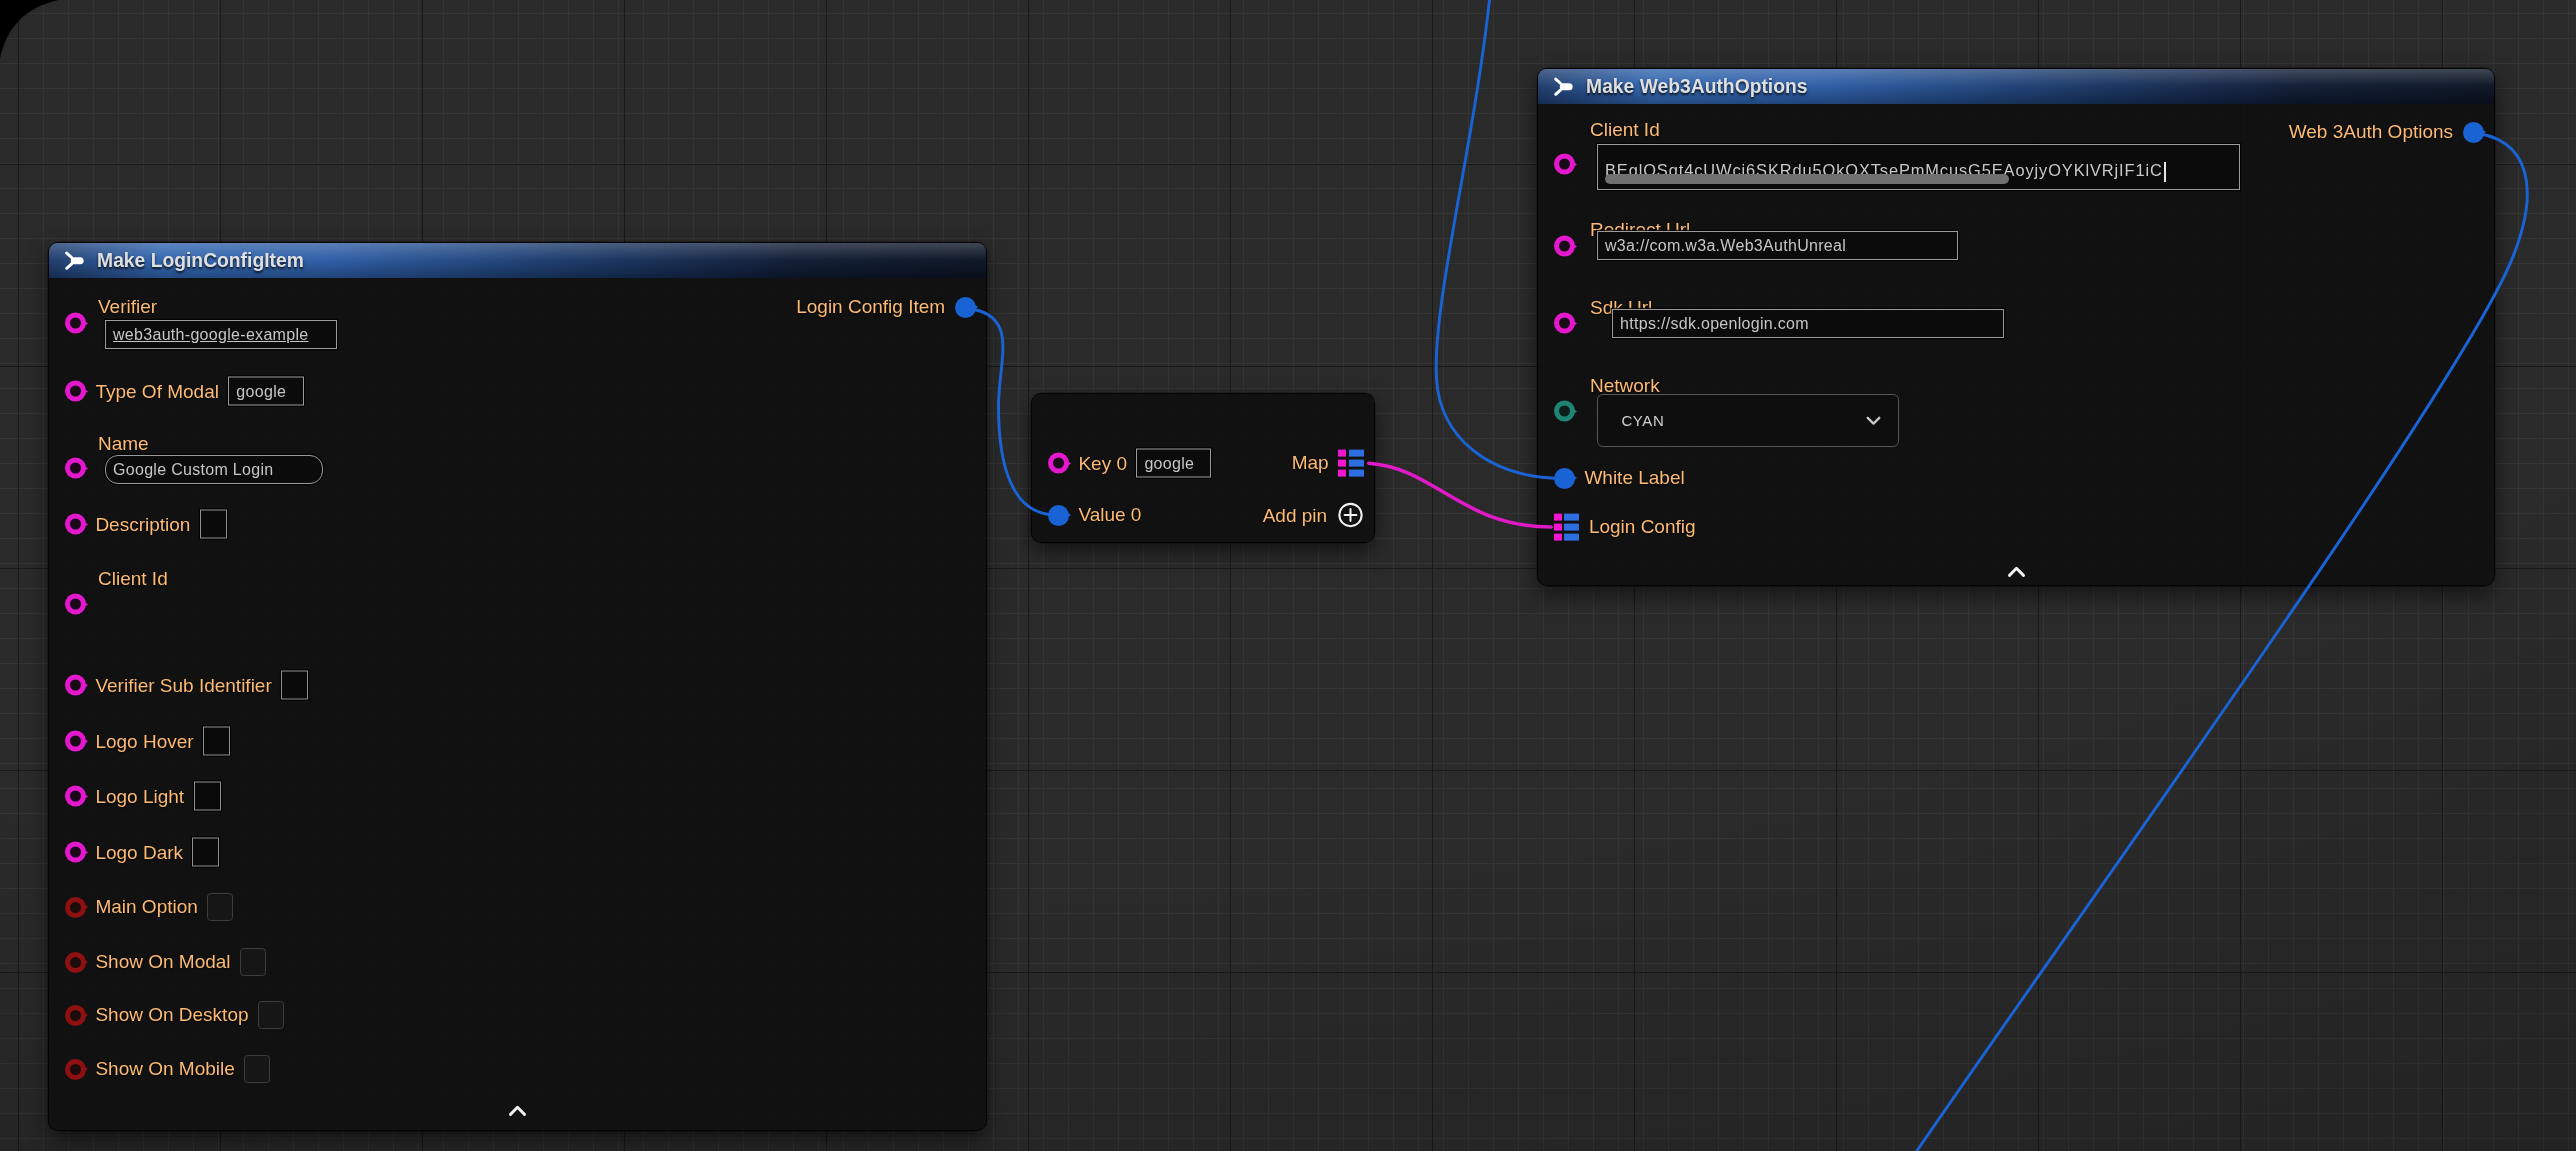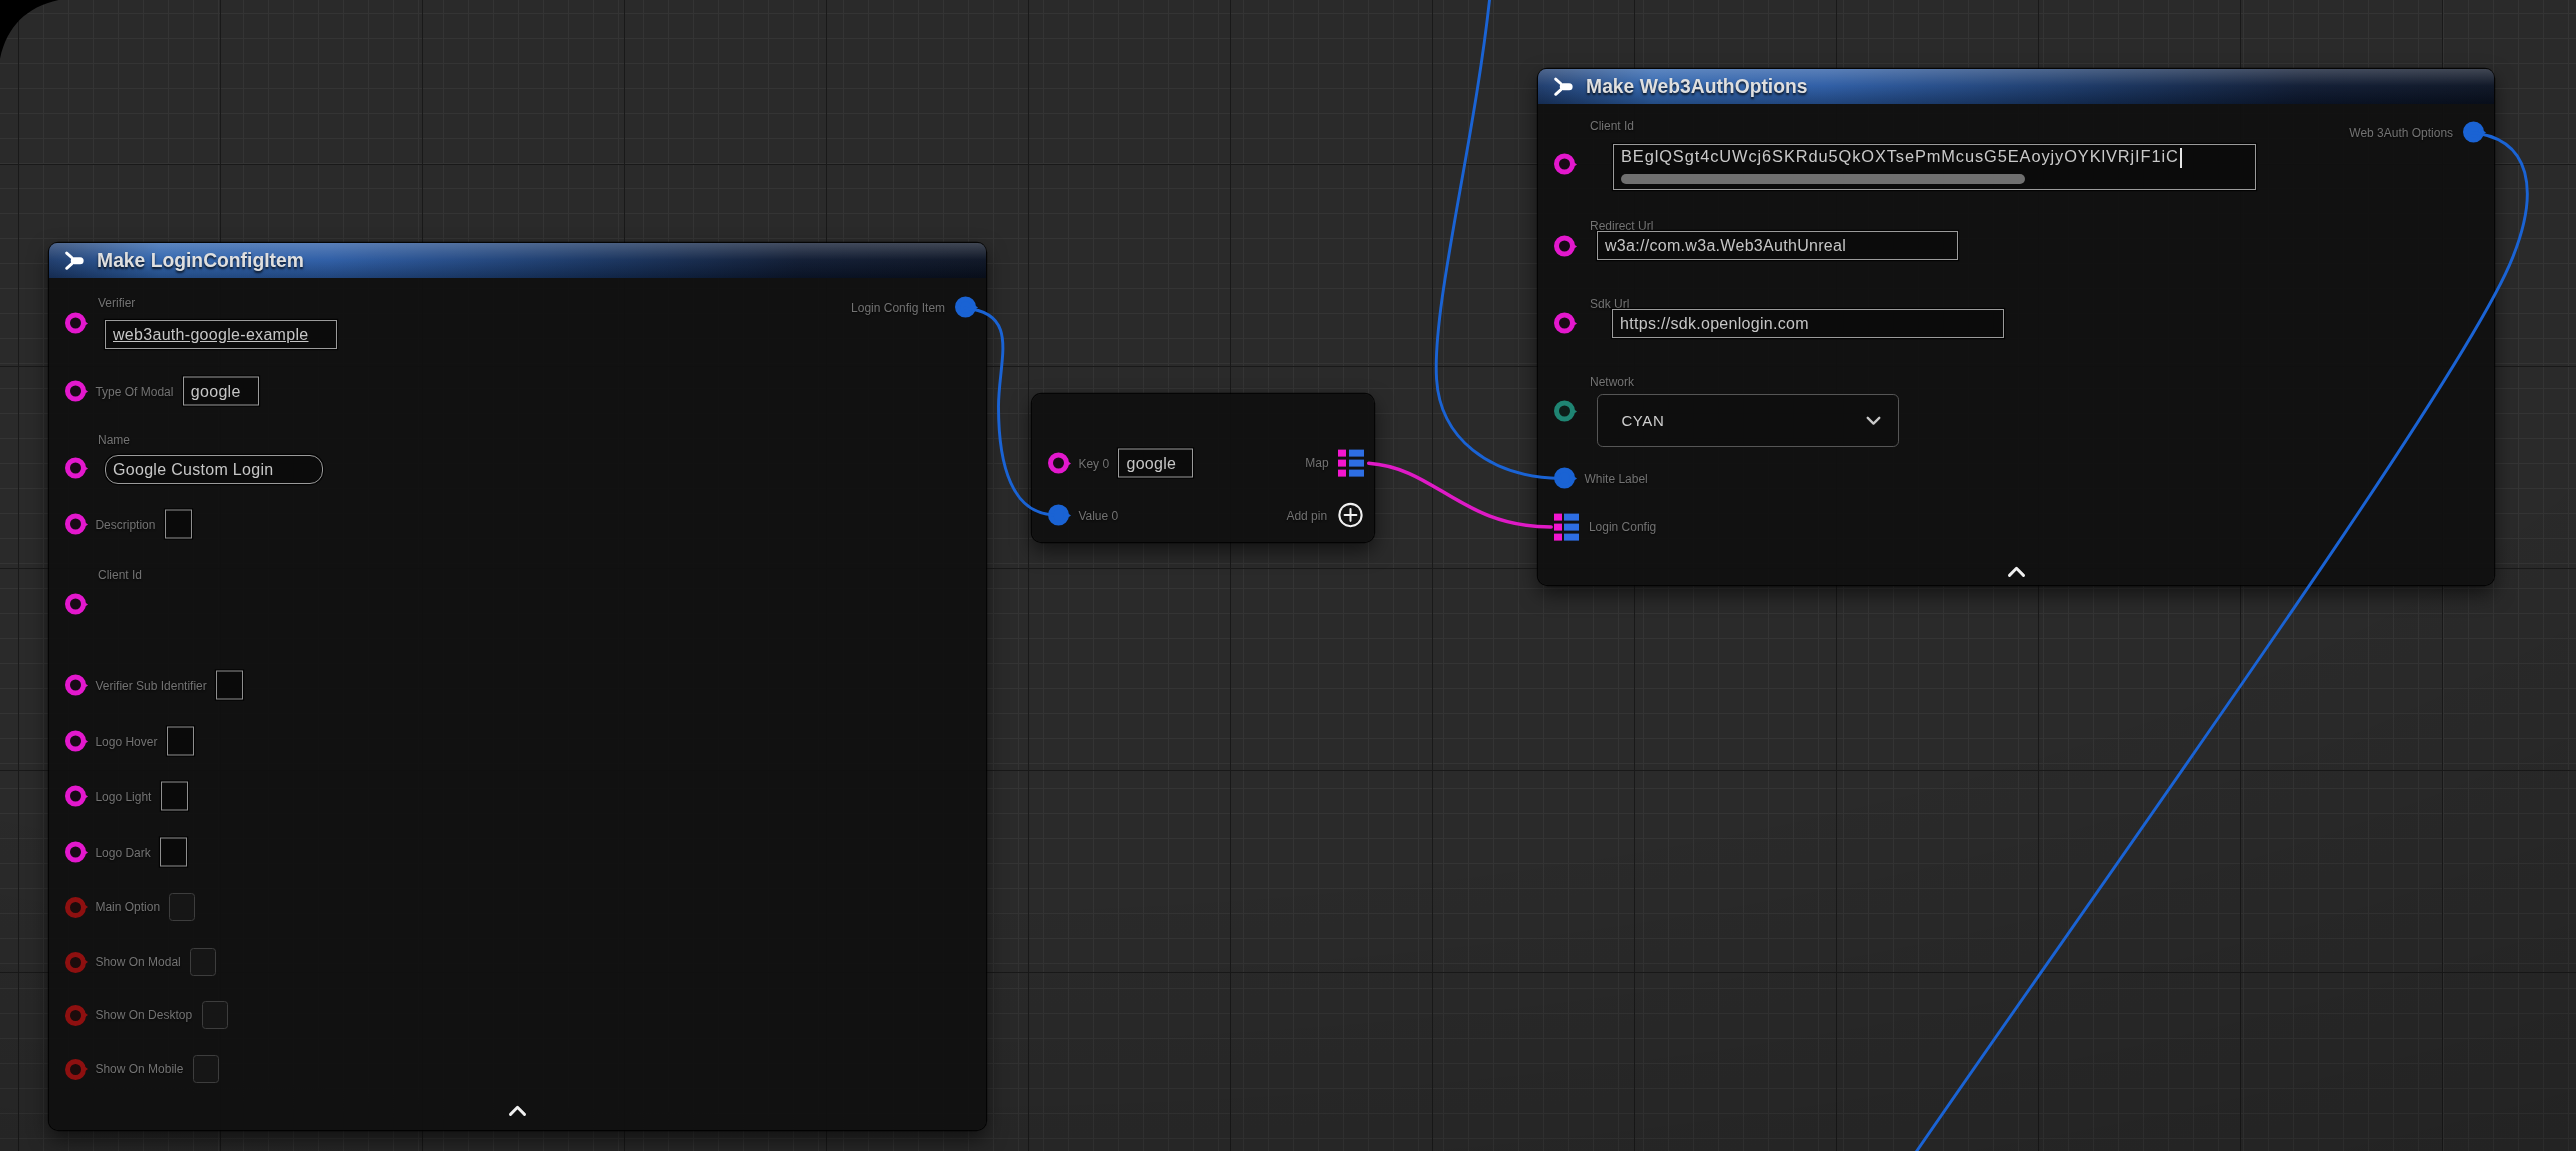--- a/index.html
+++ b/index.html
@@ -24,21 +24,21 @@
   .hdr{position:absolute;left:0;top:0;right:0;height:35px;border-radius:8.2px 8.2px 0 0;
     display:flex;align-items:center;gap:11.7px;padding:0 13px;box-sizing:border-box;
     font-weight:bold;font-size:19.3px;color:#dfdfdf;text-shadow:0 1.8px 2.3px rgba(0,0,0,0.8);}
   .hdr.blue{background:
     linear-gradient(180deg,rgba(255,255,255,0.22),rgba(255,255,255,0.03) 48%,rgba(0,0,0,0.25) 100%),
     linear-gradient(90deg,#1c3a6b 0%,#2f64ae 12%,#2b5ba4 30%,#173462 58%,#0d1931 80%,#0a1222 100%);}
   .hdr.green{background:
     linear-gradient(180deg,rgba(255,255,255,0.25),rgba(255,255,255,0.04) 50%,rgba(0,0,0,0.25) 100%),
     linear-gradient(90deg,#8e9f84 0%,#72836a 22%,#4d5946 55%,#262c20 90%);}
 
-  .lbl{color:#737373;font-size:12px;text-shadow:0 1.2px 1.8px rgba(0,0,0,0.65);white-space:nowrap;}
+  .lbl{color:#fdba74;font-size:19px;text-shadow:0 1.2px 1.8px rgba(0,0,0,0.65);white-space:nowrap;}
   .row{position:absolute;display:flex;align-items:center;gap:9.4px;transform:translateY(-50%);}
   .row.left{left:16px;}
   .row.right{right:10.5px;}
 
   .pin{width:21px;height:21px;box-sizing:border-box;border-radius:50%;
     border:5.8px solid var(--c);background:#180a16;position:relative;flex:none;}
   .pin::after{content:'';position:absolute;left:11px;top:50%;transform:translateY(-50%);
     border-left:7px solid var(--c);border-top:5.3px solid transparent;border-bottom:5.3px solid transparent;}
   .pin.filled{background:var(--c);}
   .pin.string{--c:var(--string-pin);} 
@@ -59,21 +59,21 @@
   .stack-lbl{position:absolute;}
   .stack-box{position:absolute;}
   .emptybox{width:27px;height:29px;background:#0a0a0a;border:1.2px solid #8f8f8f;
     box-shadow:0 0 0 1.2px rgba(0,0,0,0.8);box-sizing:border-box;flex:none;}
   .boolbox{width:26px;height:28px;background:#161616;border:1.2px solid #3d3d3d;border-radius:3.5px;
     box-sizing:border-box;flex:none;}
 
   .multiline{width:636px;min-height:50px;line-height:21px;letter-spacing:0.6px;
     padding:2.3px 7px;display:block;overflow-wrap:break-word;align-items:unset;height:auto;}
 
-  .bigfield{width:643px;height:46px;position:relative;display:block;padding:2px 7px;overflow:hidden;margin-left:16px;}
+  .bigfield{width:643px;height:46px;position:relative;display:block;padding:16px 7px;overflow:hidden;}
   .bigfield .line{white-space:nowrap;font-size:16.4px;letter-spacing:0.9px;color:#c9c9c9;}
   .caret{display:inline-block;width:1.8px;height:20px;background:#e6e6e6;vertical-align:middle;margin-left:1.2px;}
   .hscroll{position:absolute;left:7px;bottom:4.7px;width:63%;height:10.5px;border-radius:5.3px;background:#707070;}
 
   .dropdown{position:absolute;width:302px;height:53px;background:#0e0e0e;border:1.2px solid #565656;
     border-radius:5.8px;box-sizing:border-box;display:flex;align-items:center;
     padding:0 17.5px 0 23.4px;justify-content:space-between;}
   .dropdown .val{color:#cfcfcf;font-size:15px;letter-spacing:0.6px;}
 
   .chev-btn{position:absolute;left:50%;transform:translateX(-50%);width:35px;height:17.5px;

